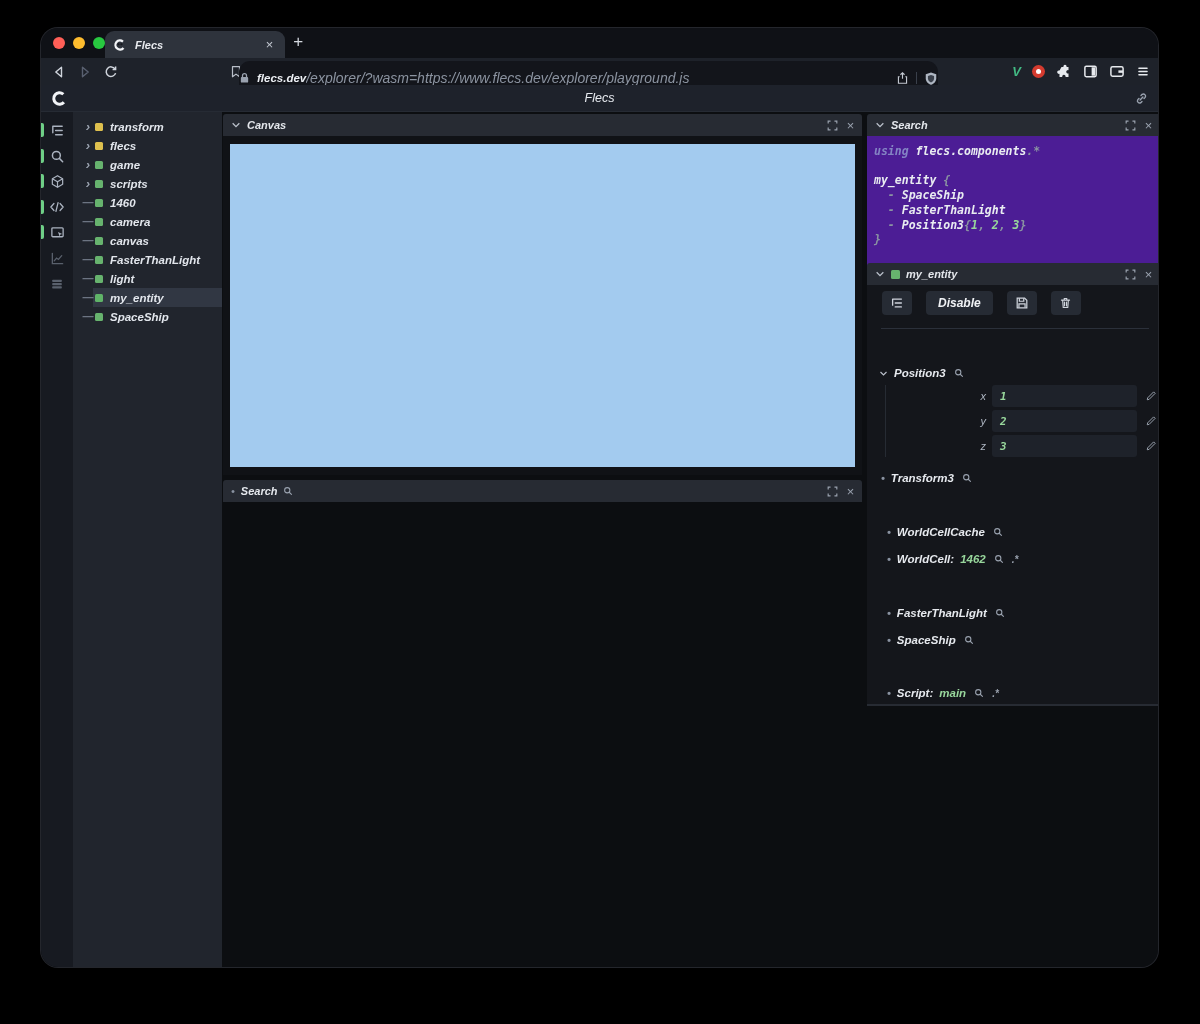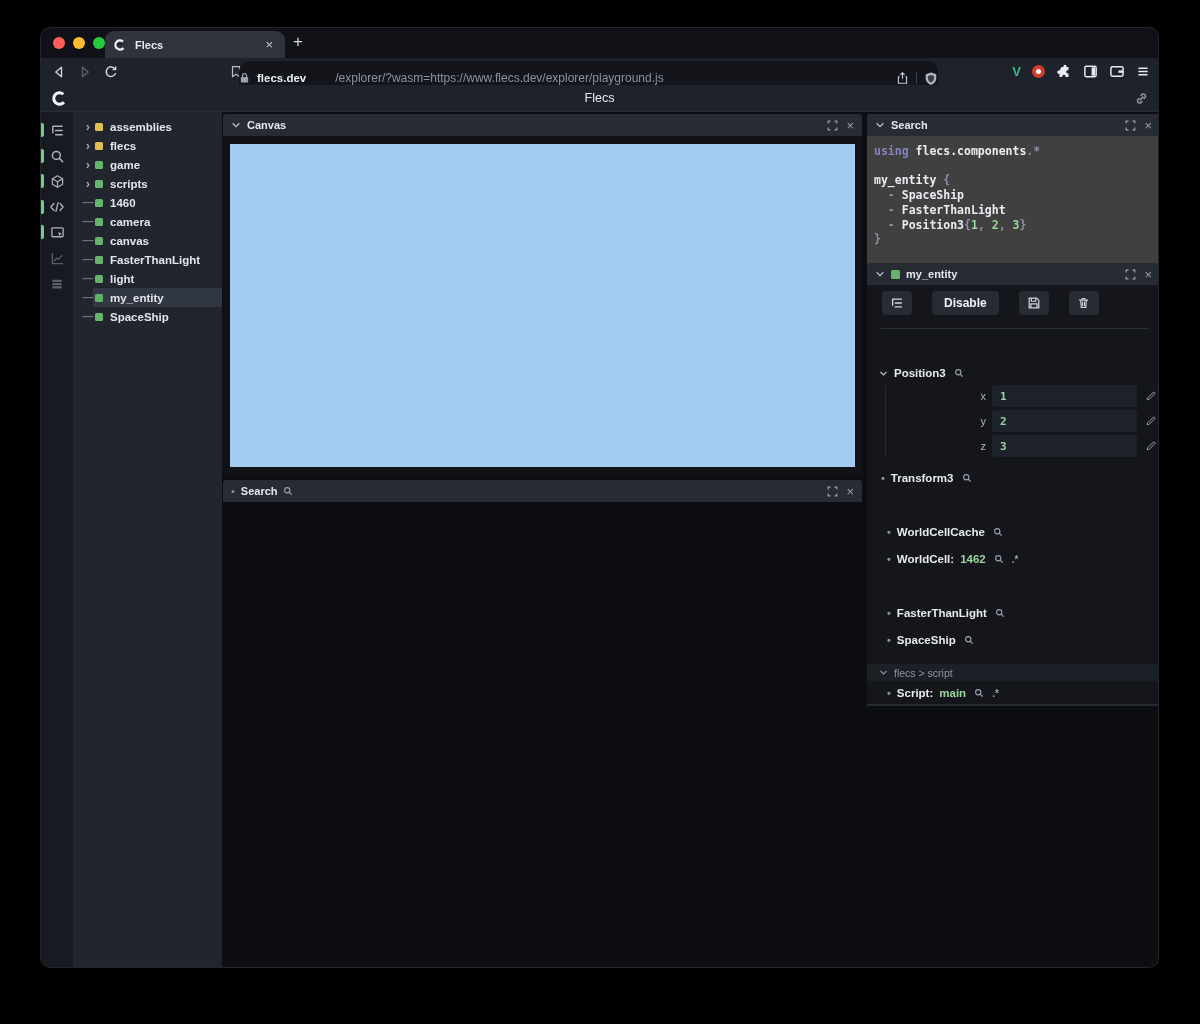--- a/index.html
+++ b/index.html
@@ -1,36 +1,36 @@
 <!DOCTYPE html>
 <html><head>
 <meta charset="utf-8">
 <style>
   html,body{margin:0;padding:0;background:#000;}
   .stage{position:relative;width:1200px;height:1024px;background:#000;overflow:hidden;
          font-family:"Liberation Sans",sans-serif;-webkit-font-smoothing:antialiased;}
-  .window{position:absolute;left:40px;top:27px;width:1119px;height:941px;border-radius:10px;
-          overflow:hidden;background:#14161c;border:1px solid rgba(255,255,255,0.07);box-sizing:border-box;}
+  .window{position:absolute;left:40px;top:27px;width:1119px;height:941px;border-radius:18px;
+          overflow:hidden;background:#14161c;border:1px solid rgba(255,255,255,0.07);box-sizing:border-box;font-style:italic;}
   
   .tabstrip{position:relative;height:30px;background:#0f1116;}
   .lights{position:absolute;left:12px;top:9px;display:flex;gap:8px;}
   .light{width:12px;height:12px;border-radius:50%;}
   .light.red{background:#ff5f57}.light.yellow{background:#febc2e}.light.green{background:#28c840}
   .tab{position:absolute;left:64px;top:3px;width:180px;height:27px;background:#2e333c;
        border-radius:9px 9px 0 0;display:flex;align-items:center;padding:0 8px;box-sizing:border-box;}
   .tab .title{font-size:11px;font-weight:700;color:#e8eaee;margin-left:8px;flex:1;}
   .tab .close{color:#c3c8d1;font-size:13px;line-height:1;padding:2px 4px;}
   .newtab{position:absolute;left:252px;top:4px;color:#d6dae1;font-size:17px;font-weight:400;}
   
   .toolbar{position:relative;height:27px;background:#1e222a;display:flex;align-items:center;}
   .navbtn{margin-left:10px;display:flex;align-items:center;}
   .urlbar{position:absolute;left:198px;top:3px;width:699px;height:34px;background:#13151b;
           border-radius:11px;display:flex;align-items:center;padding:0 0;box-sizing:border-box;}
   .urlbar .domain{font-size:11.5px;font-weight:700;color:#eceff3;margin-left:7px;}
-  .urlbar .path{font-size:12px;color:#8b93a0;white-space:nowrap;overflow:hidden;margin-left:29px;}
+  .urlbar .path{font-size:14px;color:#8b93a0;white-space:nowrap;overflow:hidden;}
   .urlbar .spacer{flex:1}
   .vsep{width:1px;height:12px;background:#3a404b;margin:0 7px;}
   .extrow{position:absolute;right:8px;top:0;height:27px;display:flex;align-items:center;gap:11px;}
   .vext{color:#42b983;font-weight:700;font-size:13px;font-family:"Liberation Sans",sans-serif;}
   .redext{width:13px;height:13px;border-radius:50%;background:#d43b2f;display:flex;align-items:center;justify-content:center;}
   .redext i{display:block;width:5px;height:5px;border-radius:50%;background:#fff;}
   
   .appheader{position:relative;height:27px;background:#1e222b;border-bottom:1px solid #262b34;
              display:flex;align-items:center;justify-content:center;box-sizing:border-box;}
   .appheader .apptitle{font-size:12.5px;color:#e8ebf0;}
@@ -58,30 +58,30 @@
   .phead .pright{margin-left:auto;display:flex;align-items:center;gap:8px;color:#9aa2af;}
   .phead .x{font-size:13px;color:#9aa2af;line-height:1;}
   .canvaspanel{position:absolute;left:1px;top:2px;width:639px;}
   .canvasbody{background:#101216;height:339px;padding:8px 7px 0 7px;box-sizing:border-box;}
   .bluecanvas{width:625px;height:323px;}
   .searchpanel{position:absolute;left:1px;top:368px;width:639px;}
   .bullet{color:#8a93a2;font-size:11px;}
   
   .rightcol{position:absolute;left:826px;top:0;width:293px;height:857px;}
   .editorpanel{position:absolute;left:0;top:2px;width:293px;}
-  .editorbody{background:#404040;height:132px;padding:8px 0 0 7px;box-sizing:border-box;
+  .editorbody{background:#4c1d95;height:132px;padding:8px 0 0 7px;box-sizing:border-box;
               font-family:"DejaVu Sans Mono",monospace;font-size:11.5px;line-height:14.7px;font-weight:700;color:#e9ecf1;}
   .kw{color:#8484c4;}
   .pn{color:#8a93a2;font-weight:700;}
   .num{color:#98d79c;}
   .codeline{white-space:pre;}
   .inspanel{position:absolute;left:0;top:151px;width:293px;}
   .inspanel .sq{width:9px;height:9px;border-radius:1.5px;margin-left:6px;}
   .insbody{background:#14161b;height:421px;position:relative;border-bottom:2px solid #272b33;box-sizing:border-box;}
-  .btnrow{position:absolute;left:15px;top:6px;display:flex;gap:20px;align-items:center;}
+  .btnrow{position:absolute;left:15px;top:6px;display:flex;gap:14px;align-items:center;}
   .ibtn{background:#262b34;border-radius:4px;height:24px;min-width:30px;display:flex;align-items:center;
         justify-content:center;color:#cfd4dc;padding:0 7px;box-sizing:border-box;}
   .ibtn.textbtn{font-size:12px;font-weight:700;color:#f0f2f5;padding:0 12px;}
   .sepline{position:absolute;left:14px;right:11px;top:43px;height:1px;background:#2b303a;}
   .secbar{position:absolute;left:0;width:293px;height:17px;background:#1b1f26;display:flex;align-items:center;
           padding-left:12px;box-sizing:border-box;color:#8c94a3;font-size:10.5px;}
   .secbar span{margin-left:6px;}
   .comp{position:absolute;display:flex;align-items:center;font-size:11.5px;font-weight:700;color:#e6e9ee;gap:6px;}
   .comp .mag{margin-left:2px;display:flex;}
   .pairsuf{color:#9aa2af;font-size:10px;font-weight:700;margin-left:2px;}
@@ -263,21 +263,21 @@
               <rect x="2.5" y="6.8" width="11" height="2.6" rx="0.8"></rect>
               <rect x="2.5" y="10.6" width="11" height="2.6" rx="0.8"></rect>
             </svg>
         </div>
       </div>
 
       <div class="treepanel">
         <div class="trow">
           <span class="twig arrow">›</span>
           <span class="sq" style="background: rgb(222, 192, 78);"></span>
-          <span>assemblies</span>
+          <span>transform</span>
         </div>
         <div class="trow">
           <span class="twig arrow">›</span>
           <span class="sq" style="background: rgb(222, 192, 78);"></span>
           <span>flecs</span>
         </div>
         <div class="trow">
           <span class="twig arrow">›</span>
           <span class="sq" style="background: rgb(103, 179, 110);"></span>
           <span>game</span>
@@ -517,26 +517,20 @@
               <span class="bullet">•</span>
               <span>SpaceShip</span>
               <span class="mag">
                   <svg width="10" height="10" viewBox="0 0 16 16" stroke="#9aa2af" stroke-width="1.7" fill="none">
                     <circle cx="6.8" cy="6.8" r="4.2"></circle>
                     <path d="M10 10l3.5 3.5" stroke-linecap="round"></path>
                   </svg>
                 </span>
             </div>
 
-            <div class="secbar" style="top:379px">
-              <svg width="9" height="9" viewBox="0 0 12 12">
-                  <path d="M2 4l4 4 4-4" fill="none" stroke="#8c94a3" stroke-width="1.6"></path>
-                </svg>
-              <span>flecs &gt; script</span>
-            </div>
 
             <div class="comp" style="left:20px;top:402px">
               <span class="bullet">•</span>
               <span>Script:</span>
               <span class="greenv">main</span>
               <span class="mag">
                   <svg width="10" height="10" viewBox="0 0 16 16" stroke="#9aa2af" stroke-width="1.7" fill="none">
                     <circle cx="6.8" cy="6.8" r="4.2"></circle>
                     <path d="M10 10l3.5 3.5" stroke-linecap="round"></path>
                   </svg>

